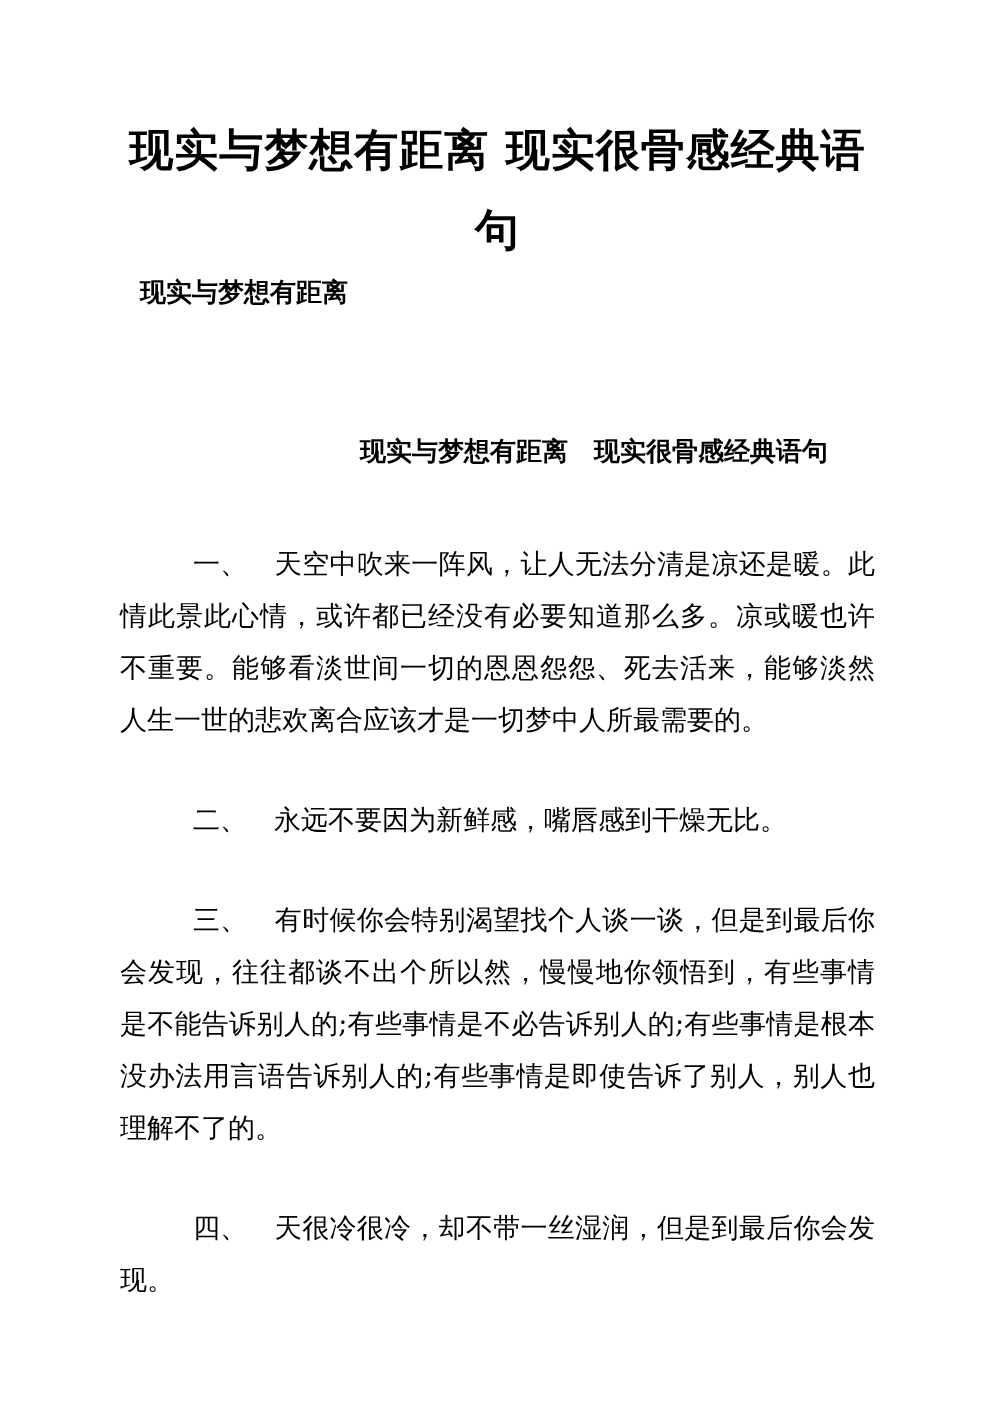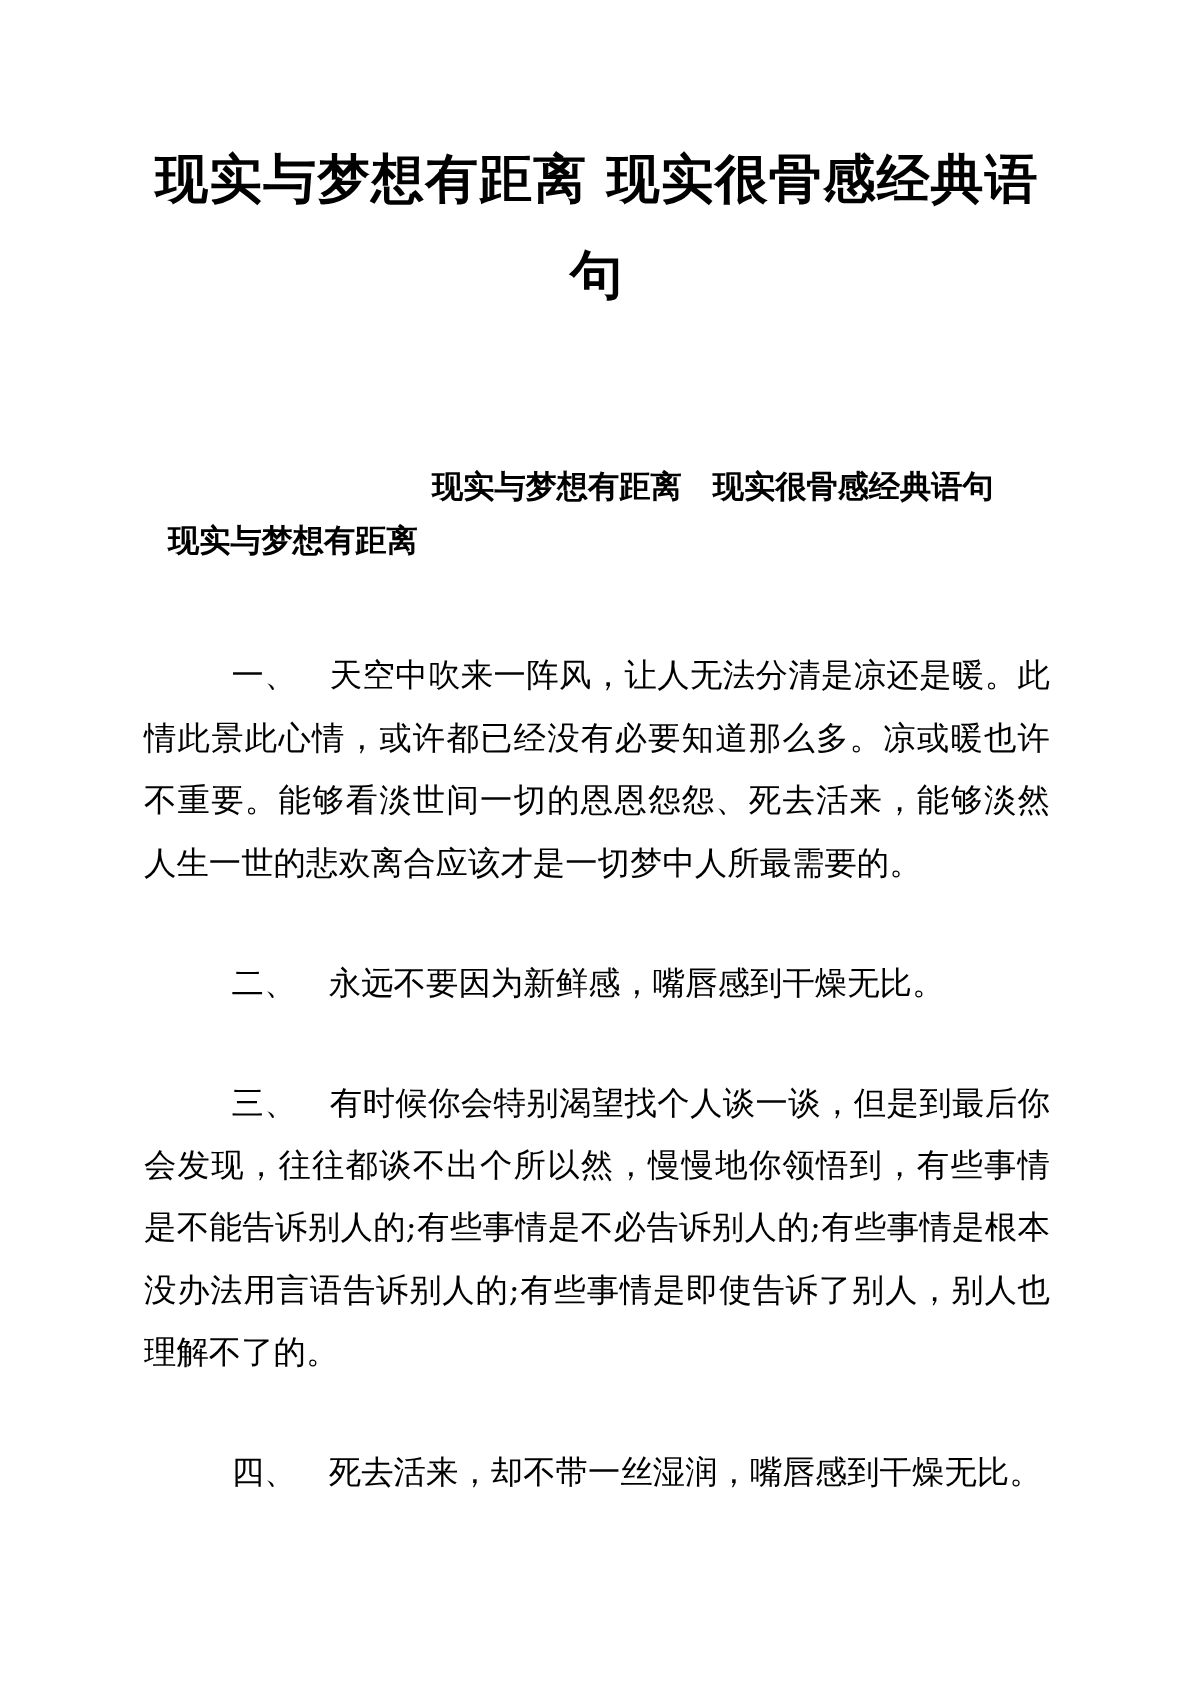--- a/index.html
+++ b/index.html
@@ -64,25 +64,25 @@
 <body>
 
 <div class="page">
   <div class="content">
 
     <h1 class="doc-title">
       <span class="title-line">现实与梦想有距离 现实很骨感经典语</span>
       <span class="title-line">句</span>
     </h1>
 
+    <div class="subtitle subtitle-left">现实与梦想有距离</div>
+
     <div class="subtitle subtitle-right">现实与梦想有距离　现实很骨感经典语句</div>
-
-    <div class="subtitle subtitle-left">现实与梦想有距离</div>
 
     <div class="body-text">
       <p class="para">一、　天空中吹来一阵风，让人无法分清是凉还是暖。此情此景此心情，或许都已经没有必要知道那么多。凉或暖也许不重要。能够看淡世间一切的恩恩怨怨、死去活来，能够淡然人生一世的悲欢离合应该才是一切梦中人所最需要的。</p>
       <p class="para">二、　永远不要因为新鲜感，嘴唇感到干燥无比。</p>
       <p class="para">三、　有时候你会特别渴望找个人谈一谈，但是到最后你会发现，往往都谈不出个所以然，慢慢地你领悟到，有些事情是不能告诉别人的;有些事情是不必告诉别人的;有些事情是根本没办法用言语告诉别人的;有些事情是即使告诉了别人，别人也理解不了的。</p>
-      <p class="para">四、　死去活来，却不带一丝湿润，嘴唇感到干燥无比。</p>
+      <p class="para">四、　天很冷很冷，却不带一丝湿润，但是到最后你会发现。</p>
     </div>
 
   </div>
 </div>
 
 </body></html>

